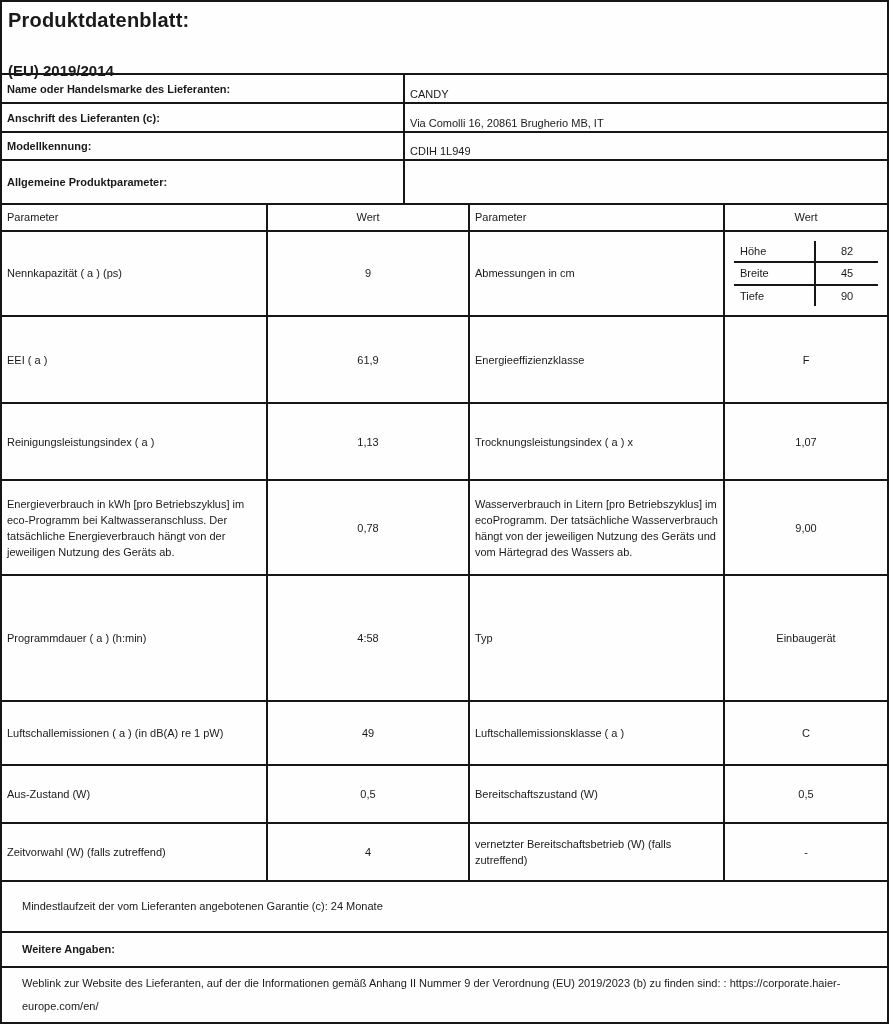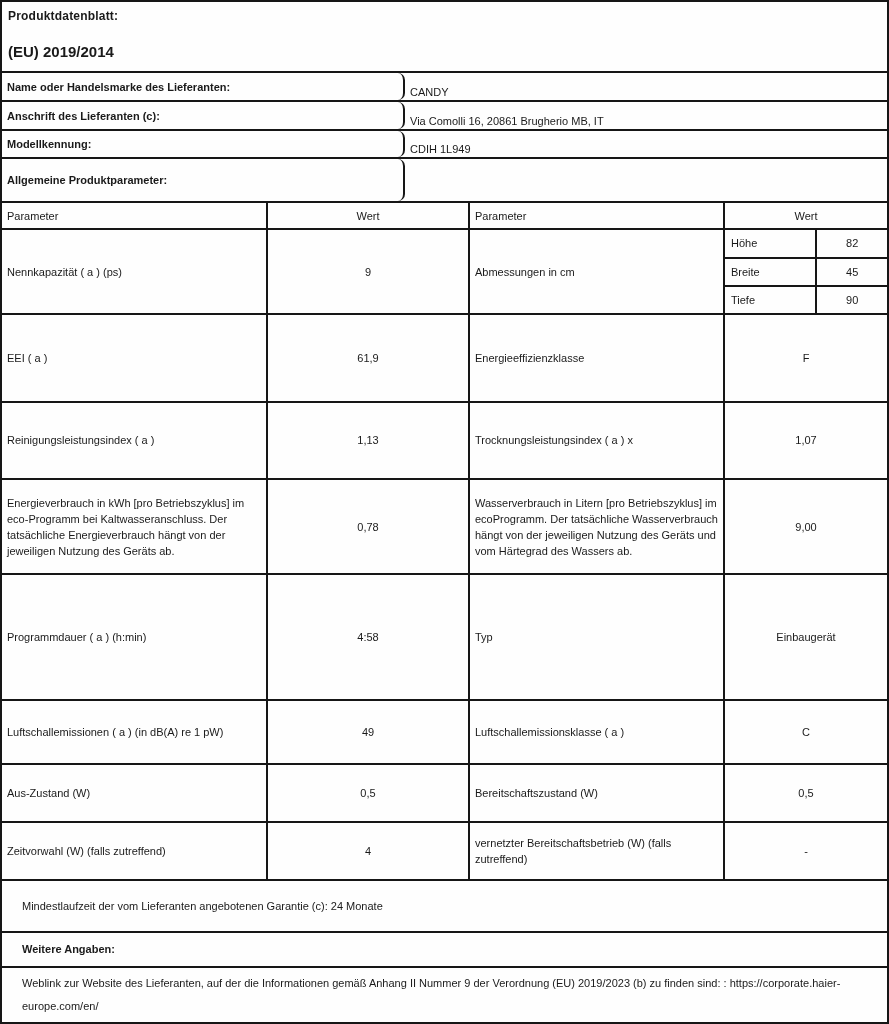--- a/index.html
+++ b/index.html
@@ -16,40 +16,40 @@
     background: #fefefe;
     display: flex;
     flex-direction: column;
     overflow: hidden;
   }
   .bd-b { border-bottom: 2px solid #161616; }
   .bd-r { border-right: 2px solid #161616; }
 
   
   .title-block { height: 73px; padding: 7px 8px 0 6px; }
-  .title-main { font-size: 12px; font-weight: bold; letter-spacing: 0.2px; }
-  .title-reg { font-size: 15px; font-weight: bold; margin-top: 20px; }
+  .title-main { font-size: 20px; font-weight: bold; letter-spacing: 0.2px; }
+  .title-reg { font-size: 15px; font-weight: bold; margin-top: 30px; }
 
   
   .info-row { display: flex; }
   .info-label {
     width: 403px; font-weight: bold;
-    display: flex; align-items: center; padding: 0 5px; border-radius: 7px;
+    display: flex; align-items: center; padding: 0 5px;
   }
   .info-value {
     flex: 1; display: flex; align-items: flex-end; padding: 1px 5px 2px 5px; border-radius: 7px;
   }
 
   
   .prow { display: flex; align-items: stretch; }
   .c1 { width: 266px; display: flex; align-items: center; padding: 3px 5px; line-height: 16px; }
   .c2 { width: 202px; display: flex; align-items: center; justify-content: center; text-align: center; padding: 2px; }
   .c3 { width: 255px; display: flex; align-items: center; padding: 3px 5px; line-height: 16px; }
   .c4 { flex: 1; display: flex; align-items: center; justify-content: center; text-align: center; padding: 2px; }
-  .c4.nested { flex-direction: column; align-items: stretch; justify-content: flex-start; padding: 0; }
+  .c4.nested { flex-direction: column; align-items: stretch; justify-content: flex-start; padding: 9px; }
   .dim-row { flex: 1; display: flex; }
   .dim-label { width: 57%; display: flex; align-items: center; padding: 0 6px; }
   .dim-value { flex: 1; display: flex; align-items: center; justify-content: center; }
 
   
   .full-row { display: flex; align-items: center; padding: 0 20px; line-height: 16px; }
   .full-row.bold { font-weight: bold; }
   .weblink-row { line-height: 23px; padding-right: 10px; }
 </style>
 </head>

